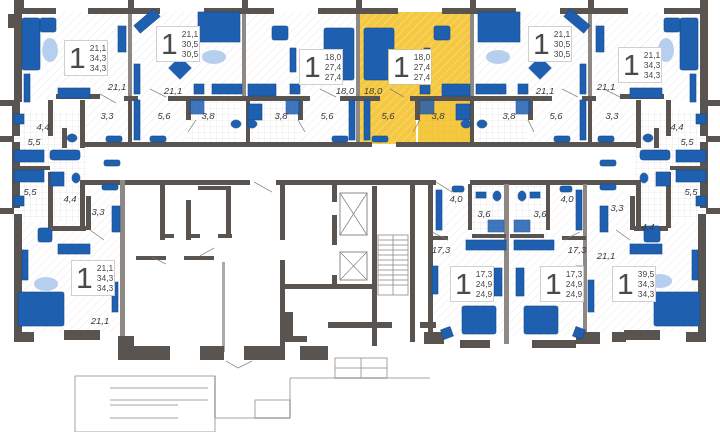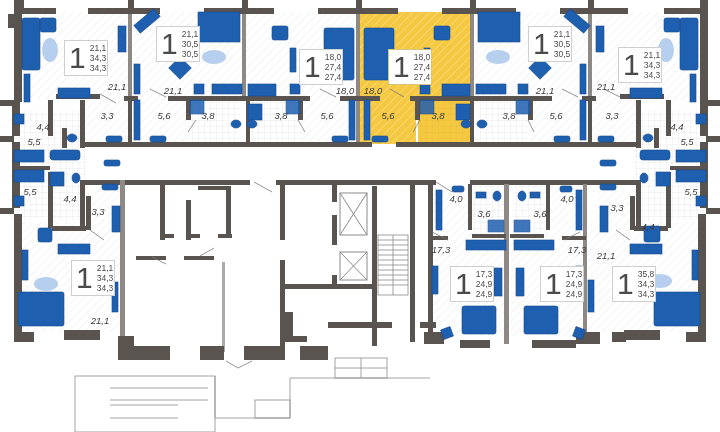--- a/index.html
+++ b/index.html
@@ -484,21 +484,21 @@
   <span class="rooms">1</span>
   <span class="areas">
       <span>17,3</span>
       <span>24,9</span>
       <span>24,9</span>
     </span>
 </div>
 <div class="badge" style="left:612px;top:266px;width:44px;">
   <span class="rooms">1</span>
   <span class="areas">
-      <span>35,8</span>
+      <span>39,5</span>
       <span>34,3</span>
       <span>34,3</span>
     </span>
 </div>
 
 <div id="room-labels">
     <span class="lbl" style="left: 117px; top: 87px;">21,1</span>
     <span class="lbl" style="left: 173px; top: 91px;">21,1</span>
     <span class="lbl" style="left: 345px; top: 91px;">18,0</span>
     <span class="lbl" style="left: 373px; top: 91px;">18,0</span>

